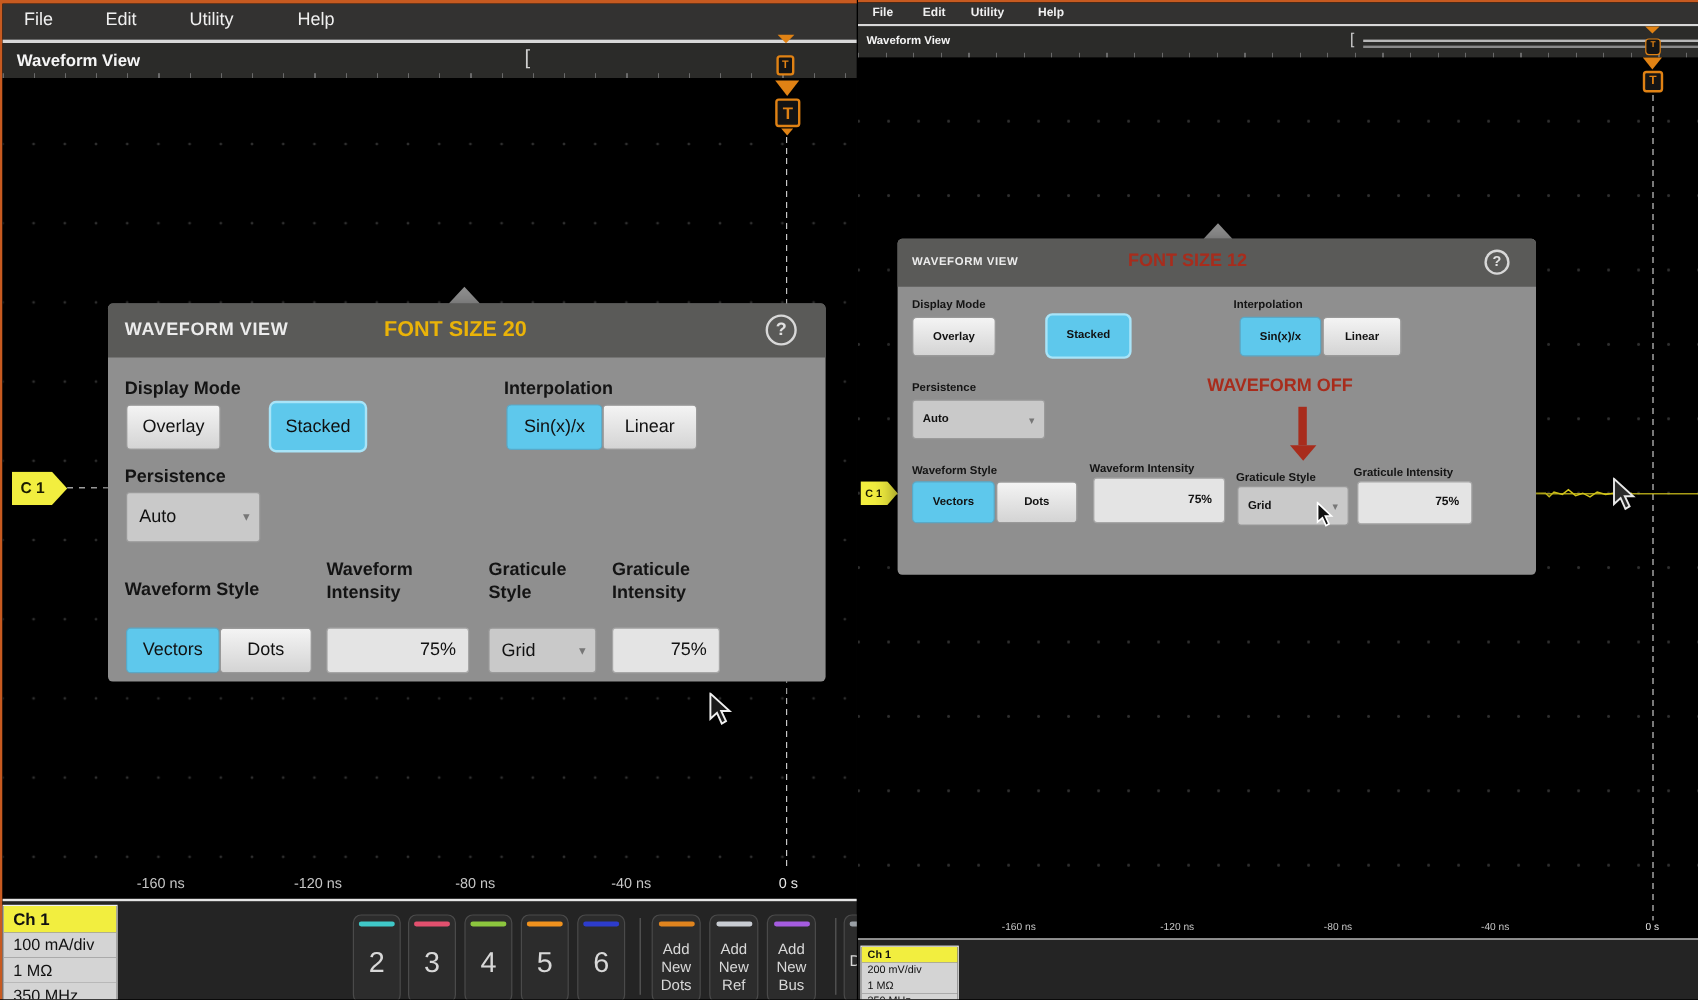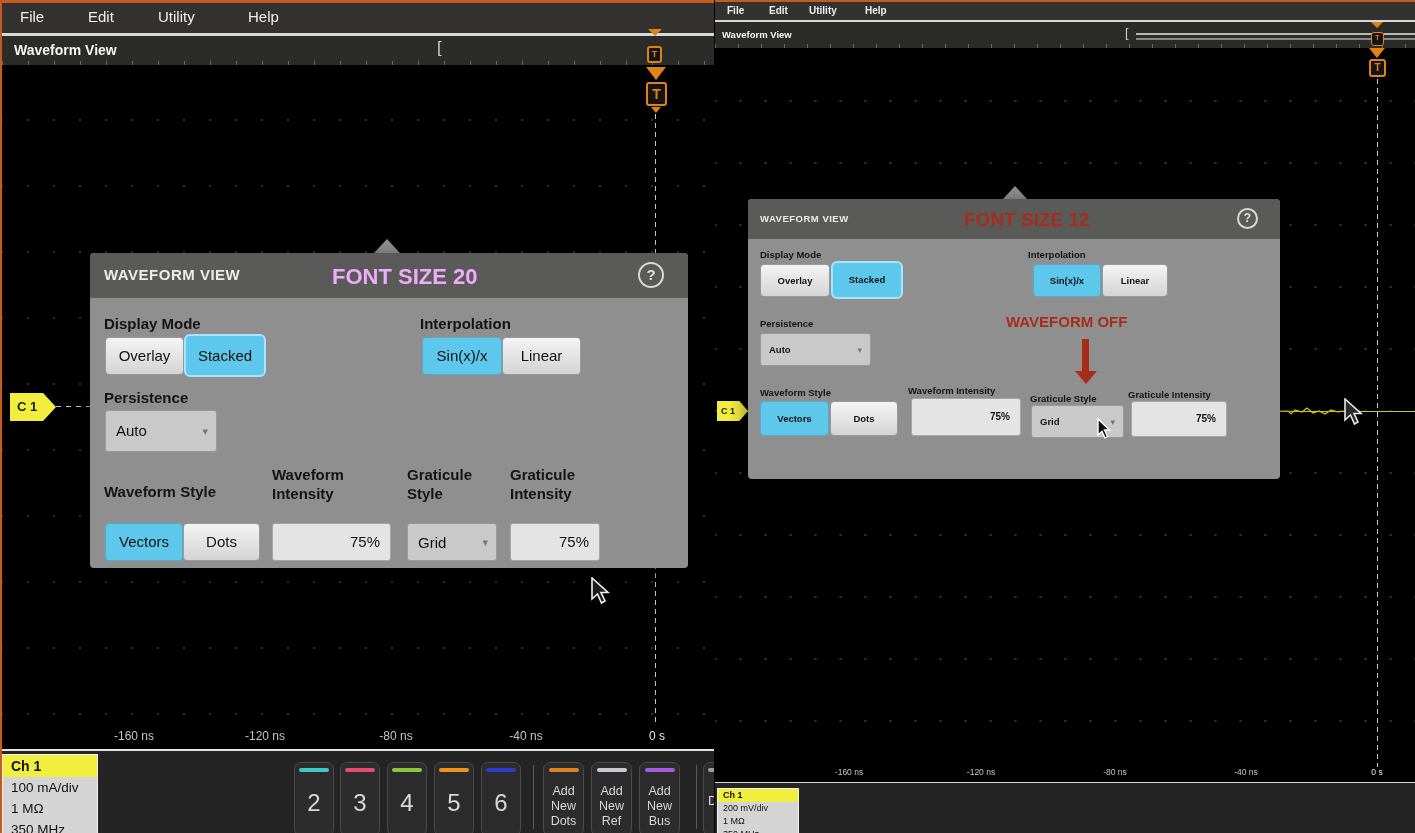--- a/index.html
+++ b/index.html
@@ -42,21 +42,21 @@
   .dlg-title { position:absolute; color:#ececec; font-weight:700; letter-spacing:.5px; }
   .annotation { position:absolute; font-weight:700; }
   .help { position:absolute; border:2px solid #d8d8d8; border-radius:50%; color:#e0e0e0;
           text-align:center; font-weight:700; }
   .notch { position:absolute; width:0; height:0; }
 
   .lbl { position:absolute; color:#141414; font-weight:700; }
   .btn { position:absolute; background:linear-gradient(#f4f4f4,#d4d4d4); border:1px solid #999;
          border-radius:4px; color:#111; text-align:center; }
   .btn.sel { background:#5ec8ec; border:1px solid #5aa8c6; }
-  .btn.sel-glow { border:2px solid #a8e4f8; border-radius:6px; }
+  .btn.sel-glow { border:2px solid #a8e4f8; border-radius:6px;margin-left:40px; }
   .field { position:absolute; background:#e4e4e4; border:1px solid #a6a6a6; border-radius:3px;
            color:#111; text-align:right; }
   .drop { position:absolute; background:#c9c9c9; border:1px solid #9a9a9a; border-radius:3px;
           color:#111; }
   .drop .chev { position:absolute; right:8px; top:50%; transform:translateY(-50%); color:#777; }
 
   .axis-label { position:absolute; color:#c6c6c6; transform:translateX(-50%); }
   .bottombar { position:absolute; left:0; right:0; background:#242424; }
   .chbadge { position:absolute; border:1px solid #f0f0f0; overflow:hidden; }
   .chbadge .title { font-weight:700; color:#111; }
@@ -118,21 +118,21 @@
   <div class="tri" style="left:649px;top:104px;border-left:5px solid transparent;border-right:5px solid transparent;border-top:6px solid #e08214"></div>
   <div class="vdash" style="left:653px;top:111px;height:609px"></div>
 
   <div class="chan-marker" style="left:8px;top:390px;width:46px;height:28px;font-size:13px;line-height:28px;padding-left:7px;background:#f2ee3f">C 1</div>
   <div class="hdash" style="left:54px;top:403px;width:34px"></div>
 
   <div class="notch" style="left:372px;top:236px;border-left:13px solid transparent;border-right:13px solid transparent;border-bottom:14px solid #8f8f8f"></div>
   <div class="dialog" style="left:88px;top:250px;width:598px;height:315px">
     <div class="dlg-header" style="height:45px">
       <span class="dlg-title" style="left:14px;top:13px;font-size:15px">WAVEFORM VIEW</span>
-      <span class="annotation" style="left: 230px; top: 11px; font-size: 22px; color: #f0abfc; margin-left: 12px;">FONT SIZE 20</span>
+      <span class="annotation" style="left: 230px; top: 11px; font-size: 18px; color: #eab308;">FONT SIZE 20</span>
       <span class="help" style="right:24px;top:9px;width:26px;height:26px;font-size:15px;line-height:22px">?</span>
     </div>
 
     <span class="lbl" style="left:14px;top:62px">Display Mode</span>
     <div class="btn" style="left:15px;top:84px;width:79px;height:38px;line-height:36px">Overlay</div>
     <div class="btn sel sel-glow" style="left: 94px; top: 81px; width: 82px; height: 43px; line-height: 39px; background: rgb(94, 200, 236);">Stacked</div>
 
     <span class="lbl" style="left:330px;top:62px">Interpolation</span>
     <div class="btn sel" style="left: 332px; top: 84px; width: 80px; height: 38px; line-height: 36px; background: rgb(94, 200, 236);">Sin(x)/x</div>
     <div class="btn" style="left:412px;top:84px;width:79px;height:38px;line-height:36px">Linear</div>
@@ -248,21 +248,21 @@
   <div style="position:absolute;left:31px;top:409px;right:0;height:1px;background:#d2c41c"></div>
   <svg style="position:absolute;left:565px;top:403px" width="80" height="14" viewBox="0 0 80 14">
     <polyline points="0,6 8,6 11,9 15,5 22,7 27,3 33,8 39,6 45,9 51,5 58,7 64,6 72,8 80,6" fill="none" stroke="#d2c41c" stroke-width="1.2"></polyline>
   </svg>
   <div class="chan-marker" style="left:2px;top:399px;width:31px;height:20px;font-size:9px;line-height:20px;padding-left:4px;background:#f2ee3f">C 1</div>
 
   <div class="notch" style="left:288px;top:184px;border-left:12px solid transparent;border-right:12px solid transparent;border-bottom:13px solid #8f8f8f"></div>
   <div class="dialog" style="left:33px;top:197px;width:532px;height:280px">
     <div class="dlg-header" style="height:40px">
       <span class="dlg-title" style="left:12px;top:14px;font-size:9.5px">WAVEFORM VIEW</span>
-      <span class="annotation" style="left: 216px; top: 10px; font-size: 19px; color: rgb(168, 44, 28);">FONT SIZE 12</span>
+      <span class="annotation" style="left: 192px; top: 10px; font-size: 15px; color: rgb(168, 44, 28);">FONT SIZE 12</span>
       <span class="help" style="right:22px;top:9px;width:21px;height:21px;font-size:12px;line-height:17px">?</span>
     </div>
 
     <span class="lbl" style="left:12px;top:50px">Display Mode</span>
     <div class="btn" style="left:12px;top:65px;width:70px;height:33px;line-height:31px">Overlay</div>
     <div class="btn sel sel-glow" style="left: 83px; top: 62px; width: 72px; height: 38px; line-height: 34px; background: rgb(94, 200, 236);">Stacked</div>
 
     <span class="lbl" style="left:280px;top:50px">Interpolation</span>
     <div class="btn sel" style="left: 285px; top: 65px; width: 68px; height: 33px; line-height: 31px; background: rgb(94, 200, 236);">Sin(x)/x</div>
     <div class="btn" style="left:354px;top:65px;width:66px;height:33px;line-height:31px">Linear</div>

